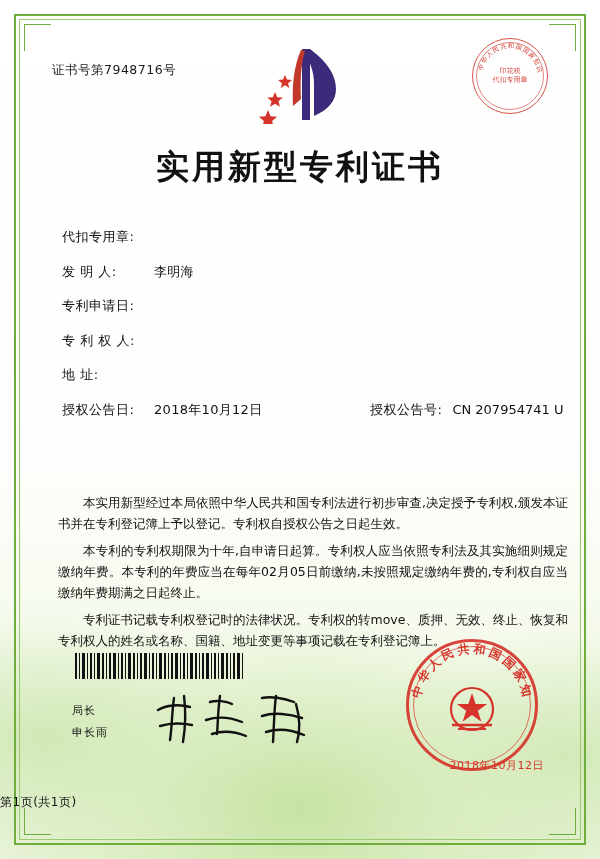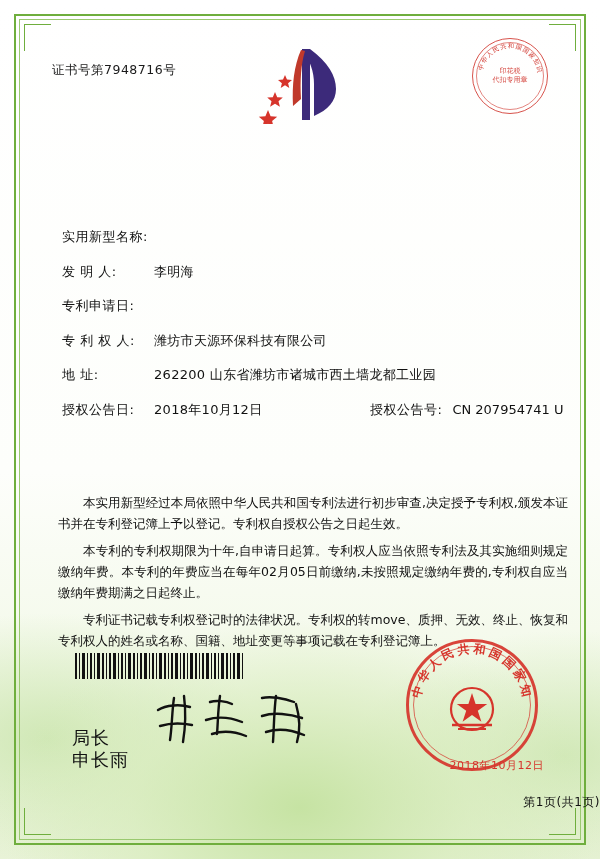--- a/index.html
+++ b/index.html
@@ -193,22 +193,22 @@
     position: absolute;
     top: 0;
     height: 26px;
     background: #111;
   }
 
   
   .sig-block {
     position: absolute;
     left: 72px;
-    top: 727px;
-    font-size: 18px;
+    top: 700px;
+    font-size: 11px;
     line-height: 22px;
     color: #111;
     letter-spacing: 1px;
   }
   .sig-script {
     position: absolute;
     left: 150px;
     top: 690px;
     width: 180px;
     height: 58px;
@@ -245,21 +245,21 @@
     color: #d6342b;
     letter-spacing: 0.5px;
     white-space: nowrap;
   }
 
   
   .page-no {
     position: absolute;
     left: 0; right: 0;
     bottom: 48px;
-    text-align: right;
+    text-align: left;
     font-size: 12px;
     color: #111;
     letter-spacing: 0.5px;
   }
 
   .star {
     fill: #d6342b;
   }
 </style>
 </head>
@@ -300,45 +300,44 @@
 
       <polygon class="star" points="16,66 18.6,72.2 25.2,72.7 20.1,77 21.7,83.4 16,79.8 10.3,83.4 11.9,77 6.8,72.7 13.4,72.2"></polygon>
       <polygon class="star" points="23,48 25.2,53.2 30.8,53.6 26.5,57.3 27.9,62.7 23,59.7 18.1,62.7 19.5,57.3 15.2,53.6 20.8,53.2"></polygon>
       <polygon class="star" points="33,31 35,35.6 40,35.9 36.1,39.2 37.3,44 33,41.3 28.7,44 29.9,39.2 26,35.9 31,35.6"></polygon>
 
       <path d="M 50,5 L 58,5 L 58,76 L 50,76 Z" fill="#3c2a7a"></path>
       <path d="M 50,5 L 58,5 C 76,18 84,32 84,45 C 84,57 76,66 62,72 L 62,40 C 62,28 58,16 50,5 Z" fill="#3c2a7a"></path>
       <path d="M 49,6 C 42,22 40,40 41,62 L 49,55 C 48,36 49,20 53,7 Z" fill="#c0392b"></path>
     </svg>
 
+    <div class="title">实用新型专利证书</div>
 
     <div class="fields">
 
       <div class="field-row">
-        <div class="field-label">实用新型名称:</div>
+        <div class="field-label">代扣专用章:</div>
       </div>
 
       <div class="field-row">
         <div class="field-label">发  明  人:</div>
         <div class="field-value">李明海</div>
       </div>
 
 
       <div class="field-row">
         <div class="field-label">专利申请日:</div>
       </div>
 
       <div class="field-row">
         <div class="field-label">专 利 权 人:</div>
-        <div class="field-value">潍坊市天源环保科技有限公司</div>
       </div>
 
       <div class="field-row">
         <div class="field-label">地      址:</div>
-        <div class="field-value">262200 山东省潍坊市诸城市西土墙龙都工业园</div>
       </div>
 
       <div class="field-row double">
         <div class="field-label">授权公告日:</div>
         <div class="field-value">2018年10月12日</div>
         <div class="field-label2">授权公告号:</div>
         <div class="field-value2">CN 207954741 U</div>
       </div>
 
     </div>

